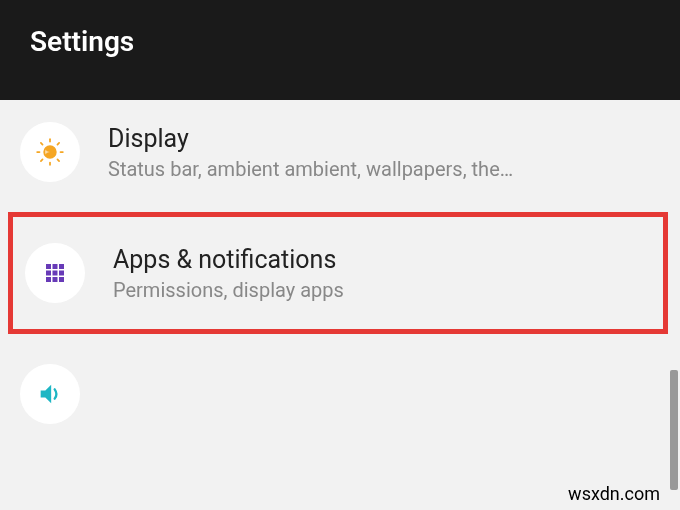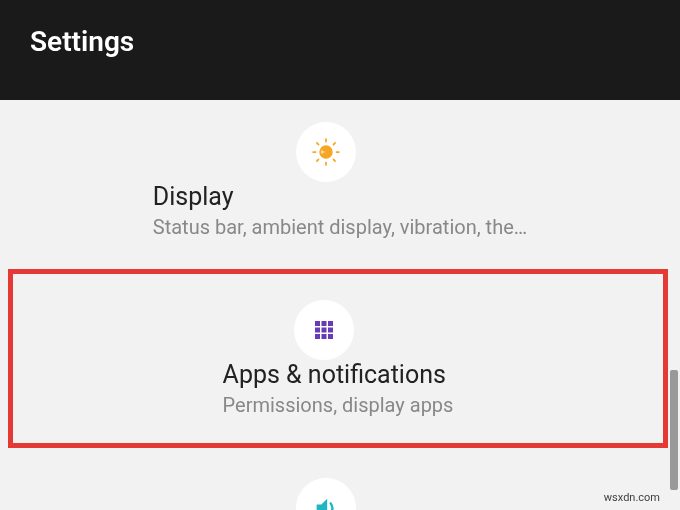--- a/index.html
+++ b/index.html
@@ -29,21 +29,20 @@
     }
     .list {
       padding: 0;
       background: #f2f2f2;
     }
     .list-item {
       display: flex;
       align-items: center;
       padding: 22px 20px;
       position: relative;
-      flex-direction: column;
     }
     .icon-circle {
       width: 60px;
       height: 60px;
       border-radius: 50%;
       background: #ffffff;
       display: flex;
       align-items: center;
       justify-content: center;
       flex-shrink: 0;
@@ -77,22 +76,22 @@
       top: 370px;
       width: 8px;
       height: 120px;
       background: #999999;
       border-radius: 2px;
     }
     .watermark {
       position: absolute;
       bottom: 6px;
       right: 20px;
-      font-size: 11px;
-      color: #404040;
+      font-size: 18px;
+      color: #000000;
     }
     
     .icon-display svg { width: 28px; height: 28px; }
     .icon-apps svg { width: 24px; height: 24px; }
     .icon-sound svg { width: 28px; height: 28px; }
   </style>
 </head>
 <body>
 
 <div class="header">
@@ -112,21 +111,21 @@
         <line x1="4.2" y1="4.2" x2="5.6" y2="5.6" stroke="#f5a623" stroke-width="1.5" stroke-linecap="round"></line>
         <line x1="18.4" y1="18.4" x2="19.8" y2="19.8" stroke="#f5a623" stroke-width="1.5" stroke-linecap="round"></line>
         <line x1="1" y1="12" x2="3" y2="12" stroke="#f5a623" stroke-width="1.5" stroke-linecap="round"></line>
         <line x1="21" y1="12" x2="23" y2="12" stroke="#f5a623" stroke-width="1.5" stroke-linecap="round"></line>
         <line x1="4.2" y1="19.8" x2="5.6" y2="18.4" stroke="#f5a623" stroke-width="1.5" stroke-linecap="round"></line>
         <line x1="18.4" y1="5.6" x2="19.8" y2="4.2" stroke="#f5a623" stroke-width="1.5" stroke-linecap="round"></line>
       </svg>
     </div>
     <div class="item-text">
       <div class="item-title">Display</div>
-      <div class="item-subtitle">Status bar, ambient display, vibration, the…</div>
+      <div class="item-subtitle">Status bar, ambient ambient, wallpapers, the…</div>
     </div>
   </div>
 
   <div class="list-item highlighted">
     <div class="icon-circle icon-apps">
       <svg viewBox="0 0 24 24">
         <rect x="3" y="3" width="5" height="5" fill="#673ab7"></rect>
         <rect x="9.5" y="3" width="5" height="5" fill="#673ab7"></rect>
         <rect x="16" y="3" width="5" height="5" fill="#673ab7"></rect>
         <rect x="3" y="9.5" width="5" height="5" fill="#673ab7"></rect>

